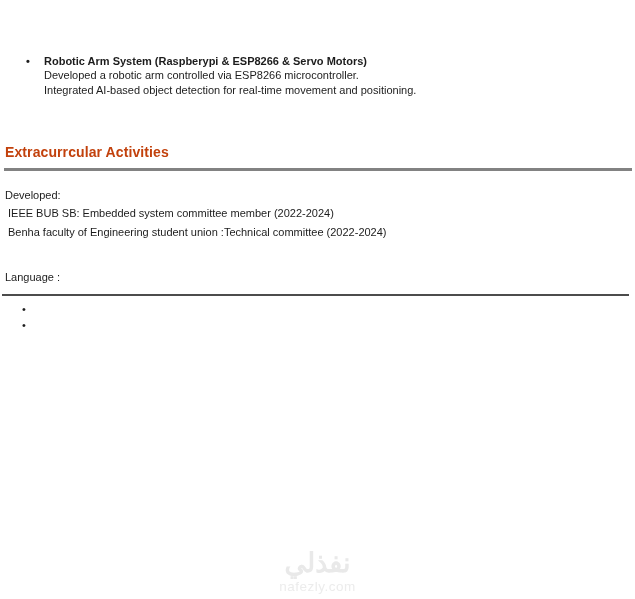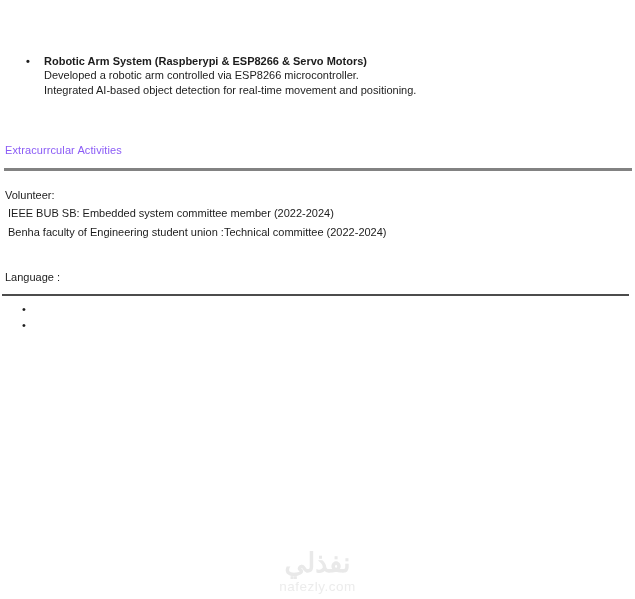--- a/index.html
+++ b/index.html
@@ -32,23 +32,23 @@
     flex: 0 0 18px;
     font-weight: bold;
   }
   .project-title { font-weight: bold; }
 
   
   .section-heading {
     position: absolute;
     top: 144px;
     left: 5px;
-    font-size: 11px;
-    font-weight: normal;
-    color: #8b5cf6;
+    font-size: 14px;
+    font-weight: bold;
+    color: #c2410c;
     letter-spacing: 0.1px;
   }
   .divider-thick {
     position: absolute;
     top: 168px;
     left: 4px;
     width: 628px;
     height: 3px;
     background: #828282;
   }
@@ -119,21 +119,21 @@
     <div>
       <div class="project-title">Robotic Arm System (Raspberypi &amp; ESP8266 &amp; Servo Motors)</div>
       <div>Developed a robotic arm controlled via ESP8266 microcontroller.</div>
       <div>Integrated AI-based object detection for real-time movement and positioning.</div>
     </div>
   </div>
 
   <div class="section-heading">Extracurrcular Activities</div>
   <div class="divider-thick"></div>
 
-  <div class="text-line volunteer-label">Volunteer:</div>
+  <div class="text-line volunteer-label">Developed:</div>
   <div class="text-line volunteer-entry-0">IEEE BUB SB: Embedded system committee member (2022-2024)</div>
   <div class="text-line volunteer-entry-1">Benha faculty of Engineering student union :Technical committee (2022-2024)</div>
 
   <div class="text-line language-label">Language :</div>
   <div class="divider-thin"></div>
 
   <div class="language-list">
     <div class="lang-item">
       <span class="lang-bullet">•</span>
     </div>

